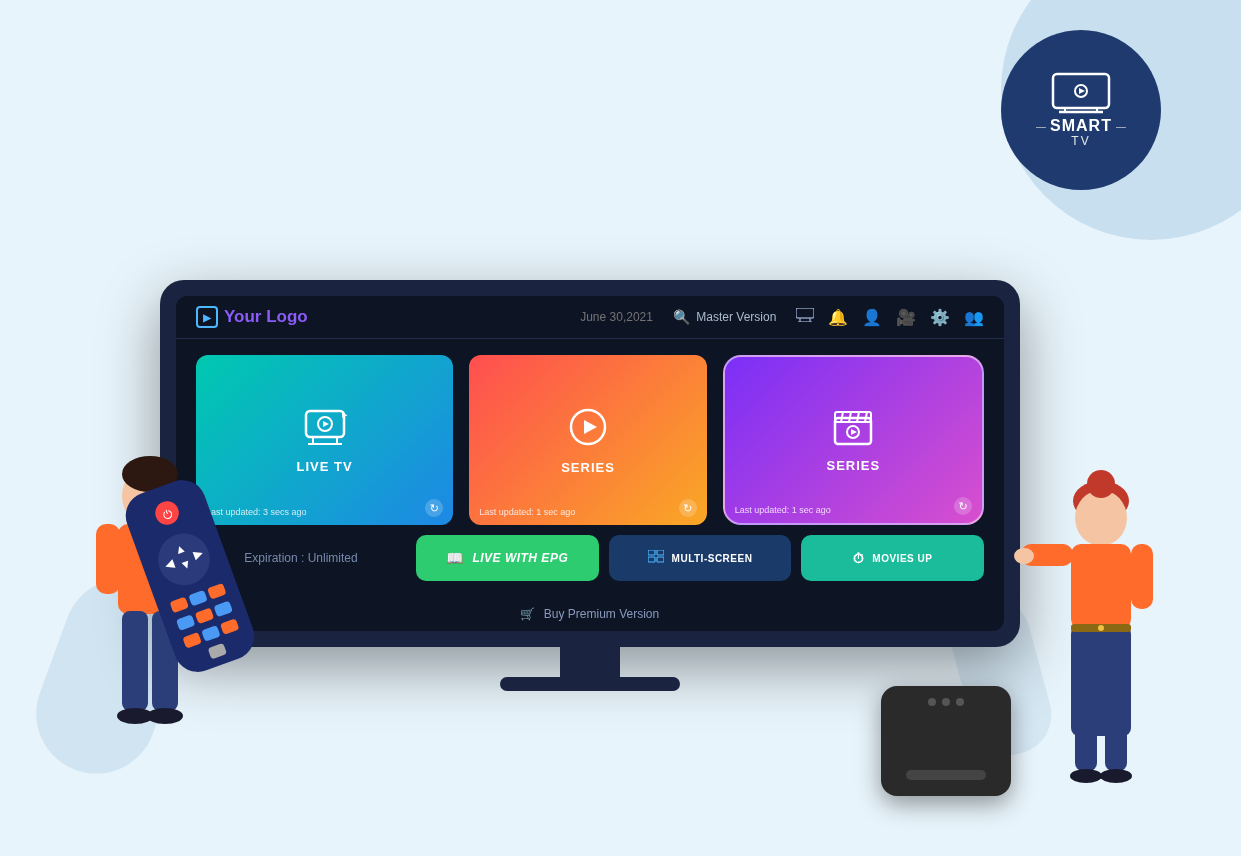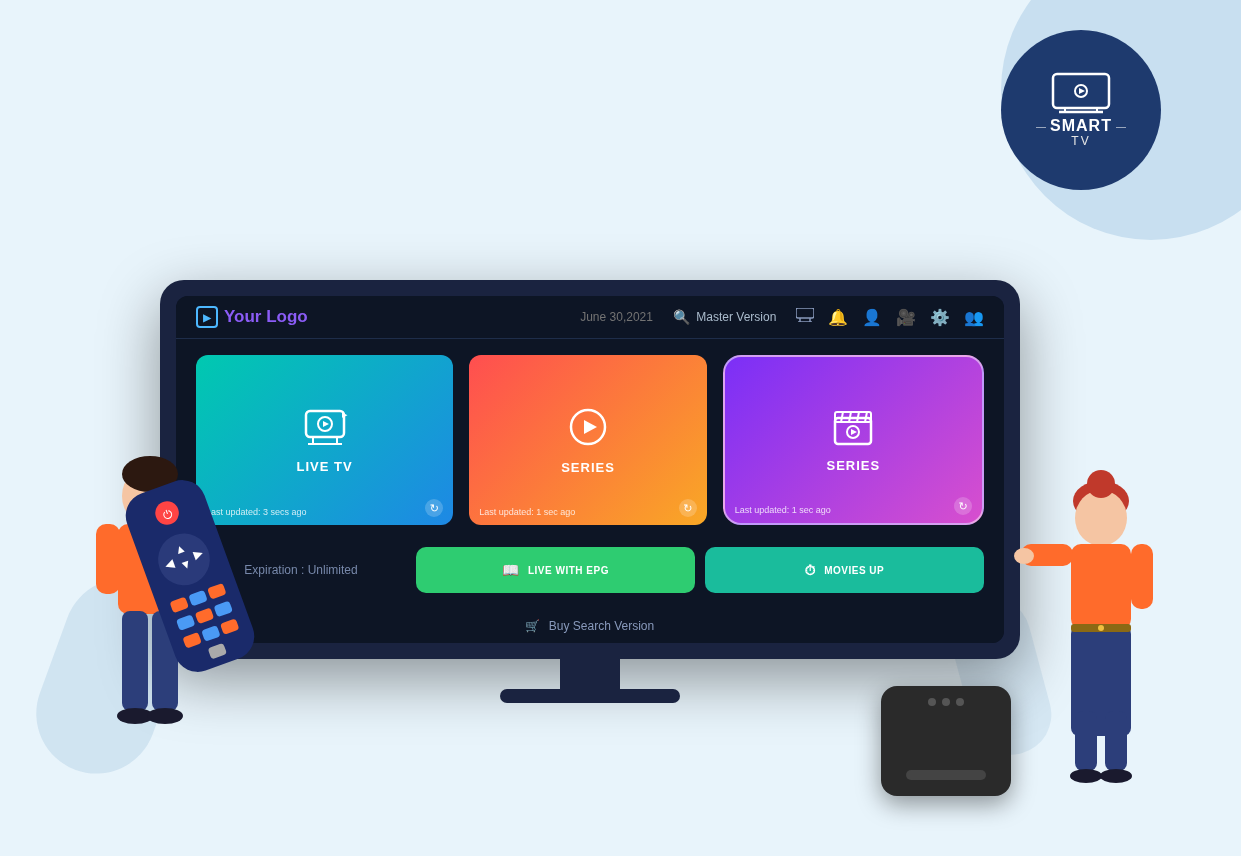--- a/index.html
+++ b/index.html
@@ -520,42 +520,53 @@
               </svg>
             </div>
             <span class="card-title">SERIES</span>
             <div class="card-updated">
               <span>Last updated: 1 sec ago</span>
             </div>
             <div class="refresh-icon">↻</div>
           </div>
         </div>
 
-        <div style="display:flex;gap:10px;margin-top:22px;">
+        <div style="display:flex;gap:10px;margin-top:10px;">
 
           <div style="flex:0 0 210px;display:flex;align-items:center;justify-content:center;padding:8px;">
             <span style="color:#7788aa;font-size:12px;">Expiration : Unlimited</span>
           </div>
 
           <div class="mini-card green">
             <span style="font-size:14px;">📖</span>
-            <span style="font-size:10px;font-weight:bold;letter-spacing:0.5px;">LIVE WITH EPG</span>
-          </div>
-
+            <span style="font-size:12px;font-weight:bold;letter-spacing:0.5px;font-style:italic;">LIVE WITH EPG</span>
+          </div>
+
+          <div class="mini-card blue-dark">
+            <span>
+              <svg width="16" height="14" viewBox="0 0 16 14">
+                <rect x="0" y="0" width="7" height="5" rx="1" fill="none" stroke="#4db8ff" stroke-width="1.2"></rect>
+                <rect x="9" y="0" width="7" height="5" rx="1" fill="none" stroke="#4db8ff" stroke-width="1.2"></rect>
+                <rect x="0" y="7" width="7" height="5" rx="1" fill="none" stroke="#4db8ff" stroke-width="1.2"></rect>
+                <rect x="9" y="7" width="7" height="5" rx="1" fill="none" stroke="#4db8ff" stroke-width="1.2"></rect>
+              </svg>
+            </span>
+            <span style="font-size:10px;font-weight:bold;letter-spacing:0.5px;color:white;">MULTI-SCREEN</span>
+          </div>
 
           <div class="mini-card teal">
             <span style="font-size:14px;">⏱</span>
             <span style="font-size:10px;font-weight:bold;letter-spacing:0.5px;">MOVIES UP</span>
           </div>
         </div>
       </div>
 
       <div class="premium-bar">
         <span>🛒</span>
-        <span>Buy Search Version</span>
+        <span>Buy Premium Version</span>
       </div>
 
     </div>
   </div>
 
   <div class="tv-stand">
     <div class="tv-neck"></div>
     <div class="tv-base"></div>
   </div>
 </div>

